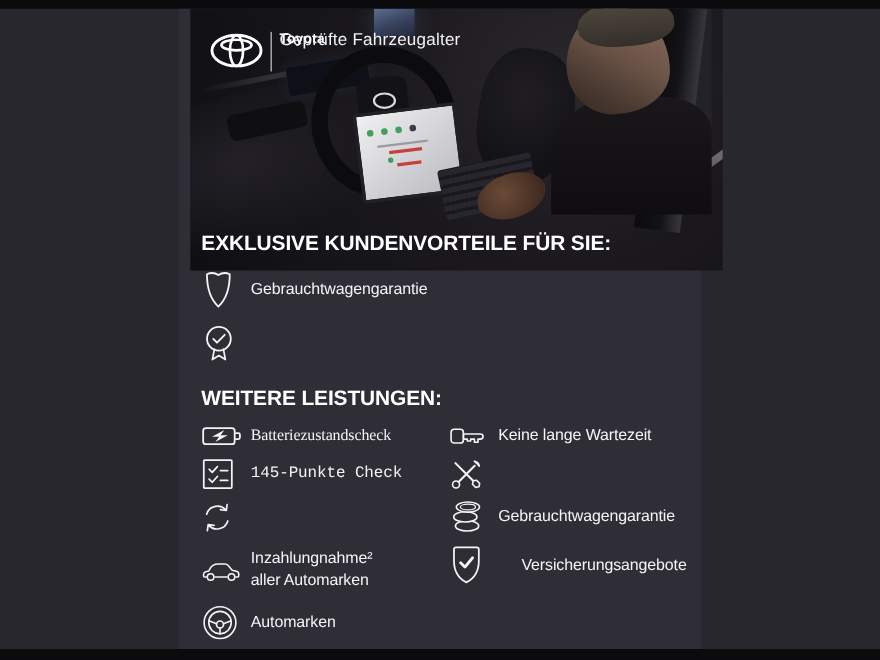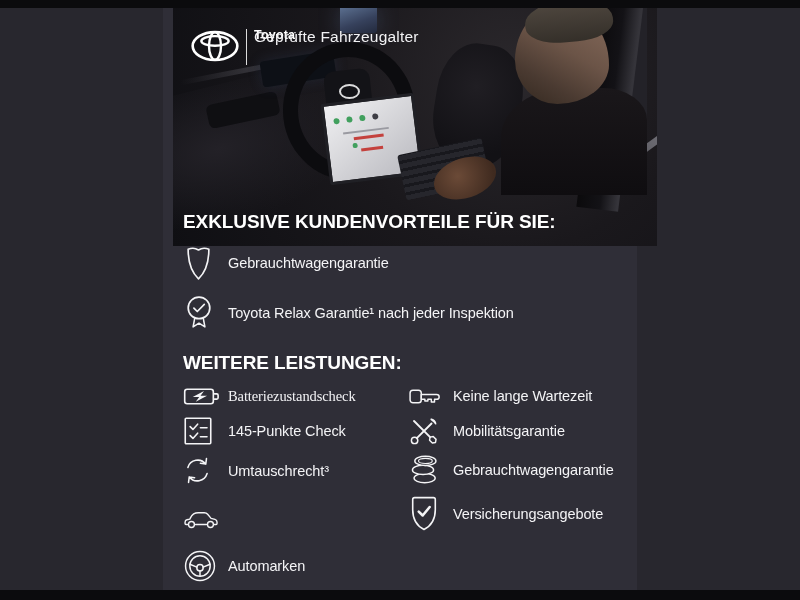--- a/index.html
+++ b/index.html
@@ -68,28 +68,28 @@
   .h{position:absolute;left:20px;margin:0;color:#fff;font-size:19px;font-weight:600;
      letter-spacing:-.1px;line-height:22px;white-space:nowrap;}
   .h1{top:203px;text-align:right;} .h2{top:344px;text-align:right;}
   .row{position:absolute;display:flex;align-items:center;}
   .row .icell{flex:0 0 45px;display:flex;align-items:center;}
   .label{font-size:14.5px;line-height:20px;letter-spacing:-.1px;color:#f4f4f6;white-space:nowrap;}
   .colL{left:20px;width:228px;} .colR{left:245px;width:225px;}
   .r-shield{top:234px;height:42px;text-align:right;}
   .r-medal{top:280px;height:50px;}
   .r-battery{top:375px;height:26px;font-family:Liberation Serif, serif;}
-  .r-check{top:407px;height:32px;}
+  .r-check{top:407px;height:32px;font-family:Liberation Mono, monospace;}
   .r-refresh{top:448px;height:29px;}
   .r-car{top:490px;height:40px;}
   .r-wheel{top:540px;height:35px;}
   .r-key{top:375px;height:26px;}
   .r-tools{top:406px;height:33px;}
   .r-coins{top:443px;height:38px;}
-  .r-shcheck{top:483px;height:45px;}
+  .r-shcheck{top:483px;height:45px;gap:21px;}
   svg{display:block;}
   .st{fill:none;stroke:#f4f4f6;stroke-width:1.7;stroke-linecap:round;stroke-linejoin:round;}
   .stw{stroke-width:1.55;} .thick{stroke-width:2.7;} .fillw{fill:#f4f4f6;stroke:none;}
   .coin{fill:#2f2e37;stroke:#f4f4f6;stroke-width:1.5;}
 </style>
 </head>
 <body>
 
 <div class="page">
   <div class="bar top"></div>
@@ -154,21 +154,20 @@
 
       <div class="row colL r-medal" style="width:420px">
         <span class="icell">
           <svg width="32" height="45" viewBox="0 0 32 38">
             <circle class="st" cx="16" cy="13.4" r="10.8"></circle>
             <path class="st" d="M10.9 13.6 L14.3 17 L21.3 9.9"></path>
             <path class="st stw" d="M11.9 22.9 L10.1 32.4 L16 28.7 L21.9 32.4 L20.1 22.9"></path>
           </svg>
         </span>
         <span>
-          <div class="label">Toyota Relax Garantie¹ nach jeder Inspektion</div>
         </span>
       </div>
 
       <h2 class="h h2">WEITERE LEISTUNGEN:</h2>
 
       <div class="row colL r-battery">
         <span class="icell">
           <svg width="37" height="21" viewBox="0 0 38 22">
             <rect class="st" x="1.4" y="3.4" width="30" height="15.2" rx="2.6"></rect>
             <path class="st" d="M32.6 8.2 H35 a1.4 1.4 0 0 1 1.4 1.4 v2.8 a1.4 1.4 0 0 1 -1.4 1.4 H32.6"></path>
@@ -189,30 +188,33 @@
         <span class="label">145-Punkte Check</span>
       </div>
 
       <div class="row colL r-refresh">
         <span class="icell">
           <svg width="29" height="29" viewBox="0 0 32 32">
             <path class="st" d="M5.4 12.6 A11.3 11.3 0 0 1 25.1 8.9 M25.9 2.9 L25.1 8.9 L19.2 8.1"></path>
             <path class="st" d="M26.6 19.4 A11.3 11.3 0 0 1 6.9 23.1 M6.1 29.1 L6.9 23.1 L12.8 23.9"></path>
           </svg>
         </span>
-        <span class="label">Umtauschrecht³</span>
       </div>
 
       <div class="row colL r-car">
         <span class="icell">
           <svg width="36" height="22" viewBox="0 0 40 24" style="transform:scaleX(-1)">
             <path class="st stw" d="M5.2 19.2 H3.2 C2.6 19.2 2.2 18.8 2.2 18.2 V16.4 C2.2 15 3.1 13.9 4.5 13.5 L8.8 12.4 L12.6 7.9 C13.5 6.8 14.9 6.2 16.3 6.2 H23 C26.6 6.2 30 8.3 31.6 11.6 L32.4 13.2 L35.6 14 C36.8 14.3 37.7 15.4 37.7 16.7 V18.2 C37.7 18.8 37.3 19.2 36.7 19.2 H34.9 M13.9 19.2 H26.2"></path>
             <circle class="st stw" cx="9.5" cy="19.2" r="3.3"></circle>
             <circle class="st stw" cx="30.6" cy="19.2" r="3.3"></circle>
           </svg>
+        </span>
+        <span>
+          <div class="label">Inzahlungnahme²</div>
+          <div class="label">aller Automarken</div>
         </span>
       </div>
 
       <div class="row colL r-wheel">
         <span class="icell">
           <svg width="34" height="34" viewBox="0 0 36 36">
             <circle class="st stw" cx="18" cy="18" r="15.3"></circle>
             <circle class="st stw" cx="18" cy="18" r="10.8"></circle>
             <circle class="st stw" cx="18" cy="19.8" r="3.4"></circle>
             <path class="st stw" d="M7.3 16.2 L14.7 19.2 M28.7 16.2 L21.3 19.2 M18 23.2 V28.6"></path>
@@ -234,21 +236,20 @@
       <div class="row colR r-tools">
         <span class="icell">
           <svg width="32" height="32" viewBox="0 0 34 34">
             <circle class="st stw" cx="7" cy="27" r="3.4"></circle>
             <path class="st" style="stroke-width:2" d="M9.4 24.6 L25 9"></path>
             <path class="st stw" d="M24.6 4.6 A4.9 4.9 0 0 1 29.4 9.4 M24.6 4.6 L27.2 6.8 L29.4 9.4"></path>
             <path class="st" style="stroke-width:2" d="M6.4 6.4 L23.5 23.5"></path>
             <path class="st stw" d="M23.5 23.5 l3.3 -0.6 3 3 -0.6 3.3 -3.3 0.6 -3 -3 z"></path>
           </svg>
         </span>
-        <span class="label">Mobilitätsgarantie</span>
       </div>
 
       <div class="row colR r-coins">
         <span class="icell">
           <svg width="34" height="36" viewBox="0 0 36 38">
             <ellipse class="coin" cx="17.6" cy="27.6" rx="11.2" ry="4.9"></ellipse>
             <ellipse class="coin" cx="15.9" cy="18.9" rx="11.2" ry="4.9"></ellipse>
             <ellipse class="coin" cx="18.4" cy="9.4" rx="11.2" ry="4.9"></ellipse>
             <ellipse cx="18.4" cy="9.4" rx="7.3" ry="2.7" fill="none" stroke="#f4f4f6" stroke-width="1.2"></ellipse>
           </svg>

